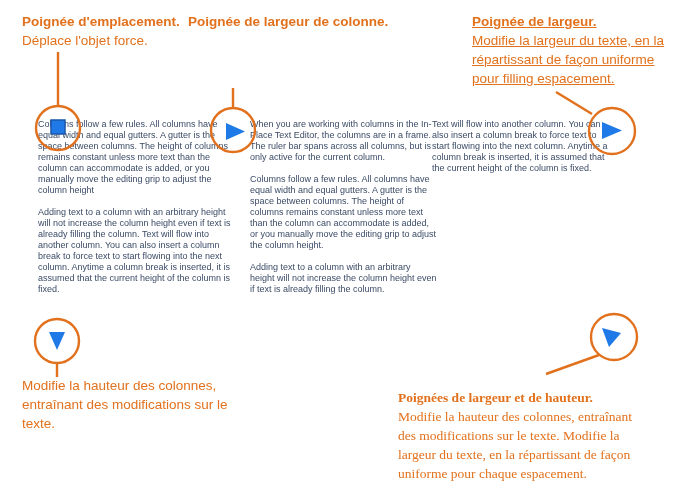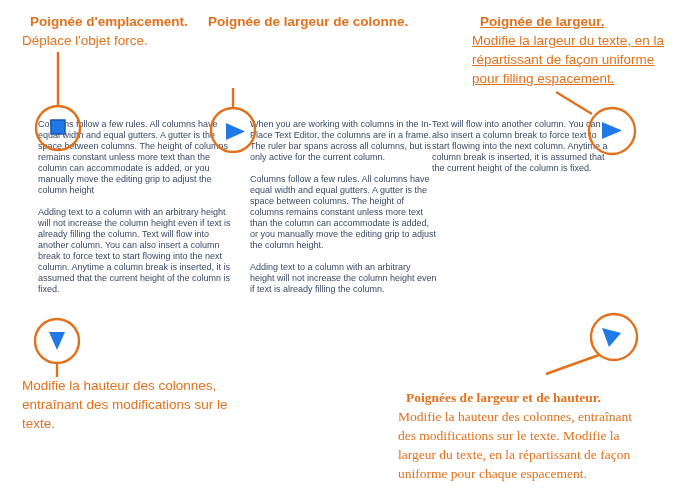--- a/index.html
+++ b/index.html
@@ -1,21 +1,21 @@
 <!DOCTYPE html>
 <html><head>
 <meta charset="utf-8">
 <style>
   html,body{margin:0;padding:0;background:#fff;}
   #canvas{
     position:relative;width:674px;height:493px;background:#fff;overflow:hidden;
     font-family:"Liberation Sans",sans-serif;
   }
   .callout{position:absolute;color:#e2711d;font-size:13.5px;line-height:19px;}
-  .callout .title{font-weight:bold;display:block;margin-left:8px;}
+  .callout .title{font-weight:bold;display:block;}
   .textcol{position:absolute;color:#3b4b66;font-size:9px;line-height:11px;}
   .textcol p{margin:0 0 11px 0;}
   svg.overlay{position:absolute;left:0;top:0;pointer-events:none;}
   .grip{pointer-events:auto;}
 </style>
 </head>
 <body>
 
 <div id="canvas">
 
@@ -29,21 +29,21 @@
     <p>Adding text to a column with an arbitrary height will not increase the column height even if text is already filling the column.</p>
   </div>
   <div class="textcol" style="left:432px;top:119px;width:182px;">
     <p>Text will flow into another column. You can also insert a column break to force text to start flowing into the next column. Anytime a column break is inserted, it is assumed that the current height of the column is fixed.</p>
   </div>
 
   <div class="callout" style="left:22px;top:12px;width:195px;">
     <span class="title">Poignée d'emplacement.</span>
     <span>Déplace l'objet force.</span>
   </div>
-  <div class="callout" style="left:200px;top:12px;width:245px;">
+  <div class="callout" style="left:188px;top:12px;width:245px;">
     <span class="title">Poignée de largeur de colonne.</span>
   </div>
   <div class="callout" style="left:472px;top:12px;width:212px;text-decoration:underline;">
     <span class="title">Poignée de largeur.</span>
     <span>Modifie la largeur du texte, en la répartissant de façon uniforme pour filling espacement.</span>
   </div>
   <div class="callout" style="left:22px;top:376px;width:222px;">
     <span>Modifie la hauteur des colonnes, entraînant des modifications sur le texte.</span>
   </div>
   <div class="callout" style="left:398px;top:388px;width:250px;font-family:Liberation Serif, serif;">

